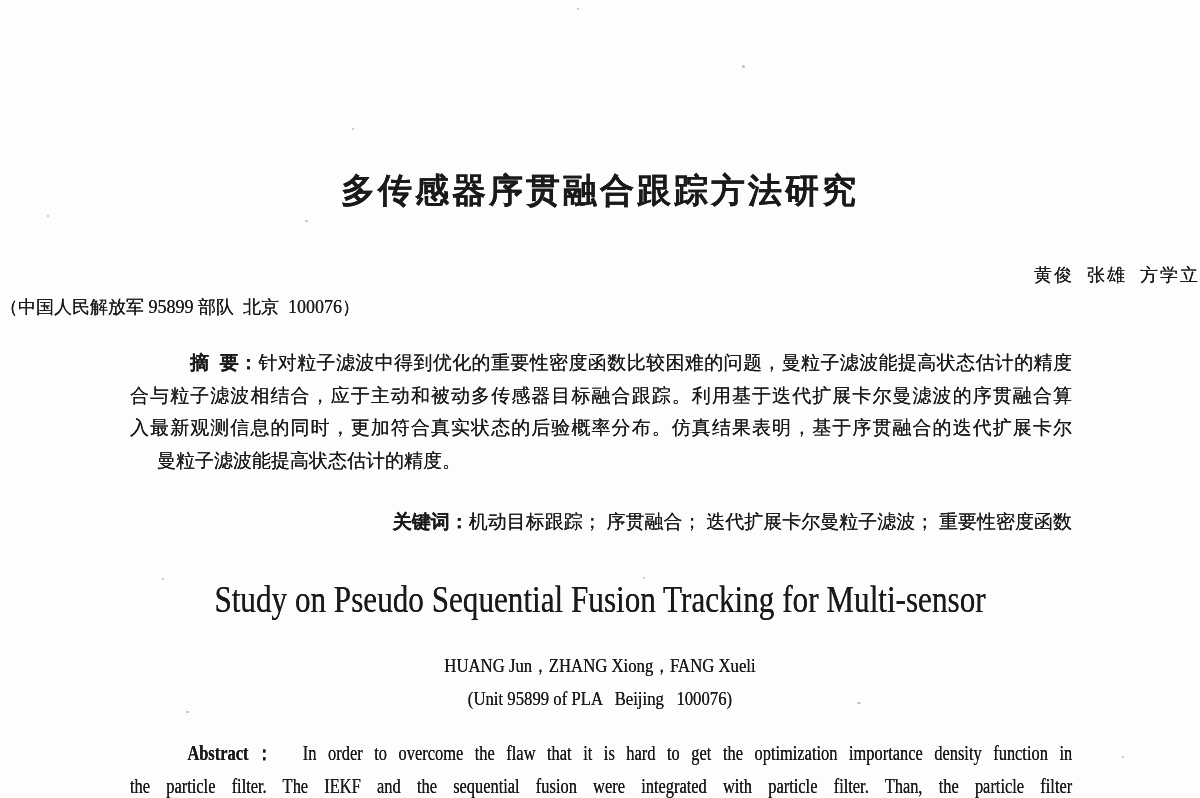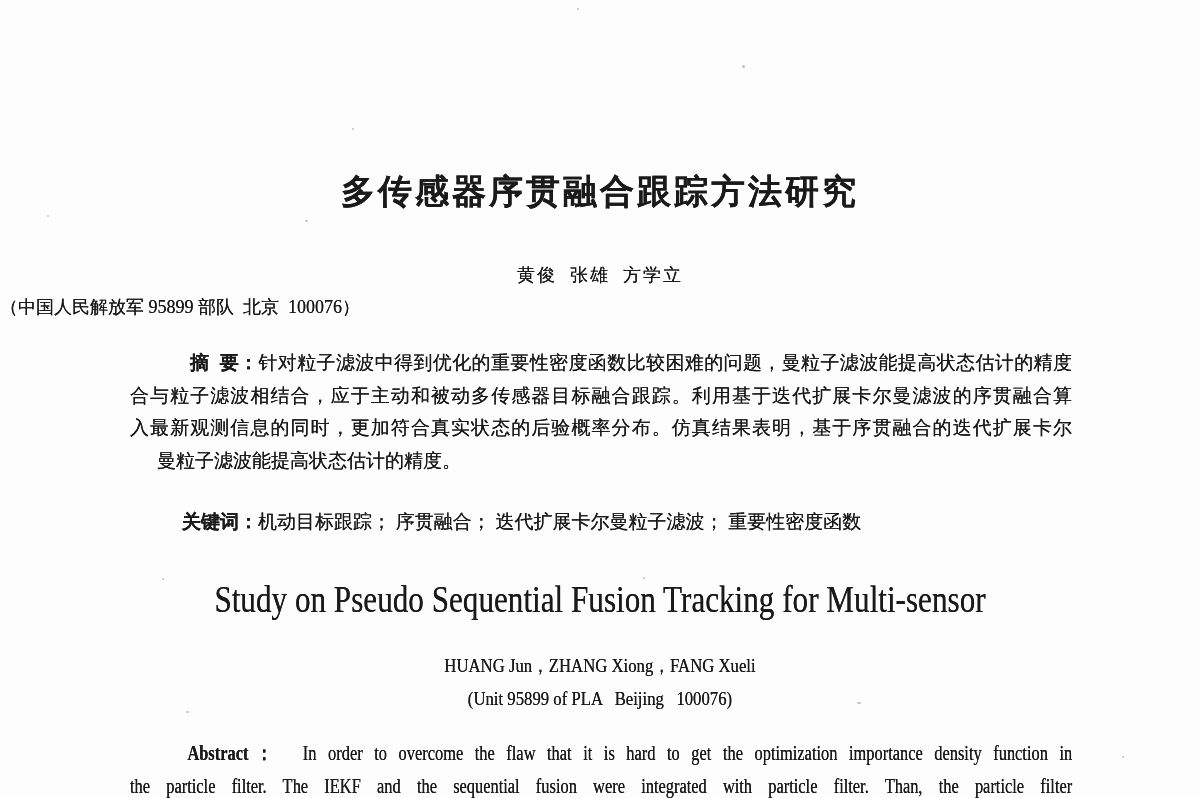--- a/index.html
+++ b/index.html
@@ -13,30 +13,30 @@
     font-family: "Liberation Serif", "DejaVu Serif", serif;
     text-shadow: 0 0 0.5px currentColor; 
   }
 
   
   .zh-title {
     position: absolute;
     top: 168px; left: 0; width: 100%;
     margin: 0;
     text-align: center;
-    font-family: Liberation Sans, sans-serif;
+    font-family: Liberation Serif, serif;
     font-weight: 700;
     font-size: 34px;
     line-height: 46px;
     letter-spacing: 3px;
   }
   .zh-authors {
     position: absolute;
     top: 262px; left: 0; width: 100%;
-    text-align: center;
+    text-align: right;
     font-size: 18px; line-height: 26px;
     letter-spacing: 2px;
     white-space: pre;
   }
   .zh-affil {
     position: absolute;
     top: 294px; left: 0; width: 100%;
     font-size: 18px; line-height: 26px;
     white-space: pre;
   }
@@ -54,20 +54,21 @@
   .zh-abs .ind1 { text-indent: 60px; }
   .blabel {
     font-weight: 700;
     white-space: pre;
   }
   .kw {
     position: absolute;
     left: 130px; top: 506px; width: 942px;
     font-size: 19px; line-height: 32px;
     text-indent: 52px;
+    text-align: right;
   }
 
   
   .en-title {
     position: absolute;
     top: 576px; left: 0; width: 100%;
     margin: 0;
     text-align: center;
     font-weight: 400;
     font-size: 38px; line-height: 46px;

